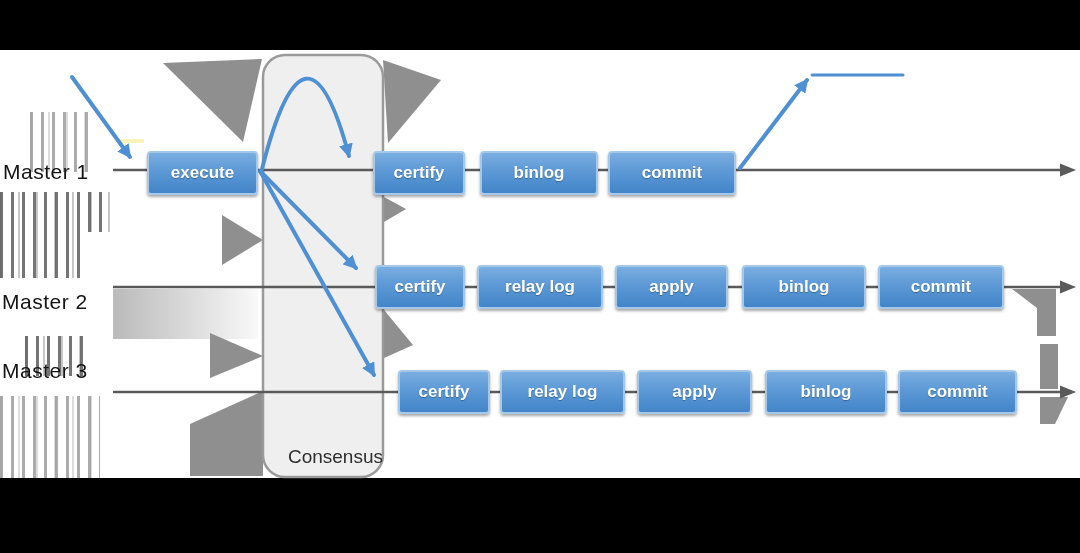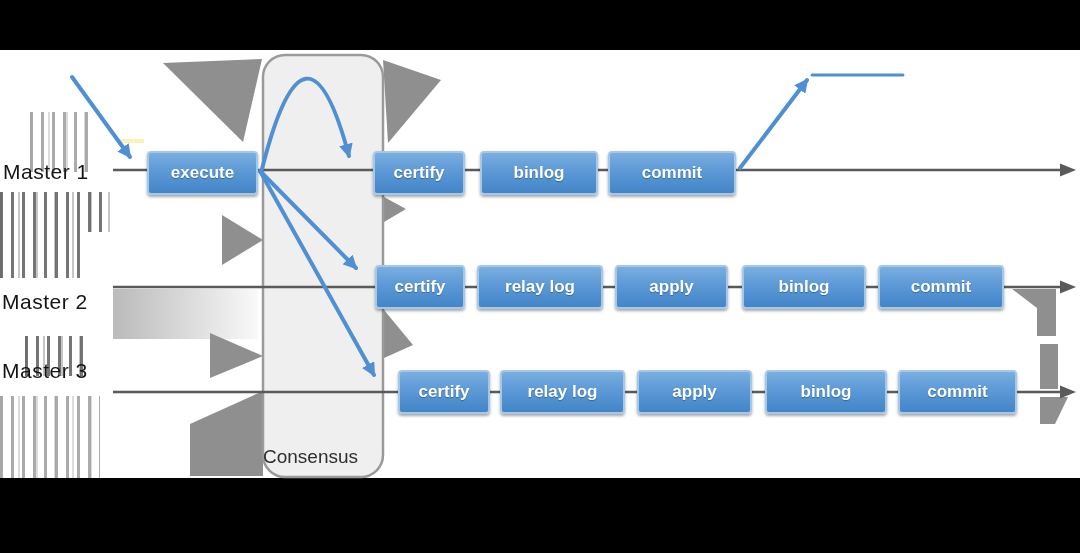--- a/index.html
+++ b/index.html
@@ -31,21 +31,21 @@
     background:linear-gradient(180deg,#79aee0 0%,#5d99d6 45%,#4285c8 100%);
     border:2px solid #a6c8e8;border-radius:4px;
     box-shadow:0 2px 3px rgba(0,0,0,.35);
     display:flex;align-items:center;justify-content:center;
     color:#fff;font-weight:bold;font-size:17px;
     text-shadow:0 1px 1px rgba(0,0,0,.3);
     box-sizing:border-box;white-space:nowrap;
   }
 
   .consensus-label{
-    position:absolute;left:263px;top:446px;width:120px;text-align:left;
+    position:absolute;left:263px;top:446px;width:120px;text-align:right;
     color:#2e2e2e;font-size:19px;z-index:6;
   }
 
   svg.overlay{position:absolute;left:0;top:0;z-index:4;}
 </style>
 </head>
 <body>
 
 <div class="letterbox" id="band-top"></div>
 <div class="stage">

